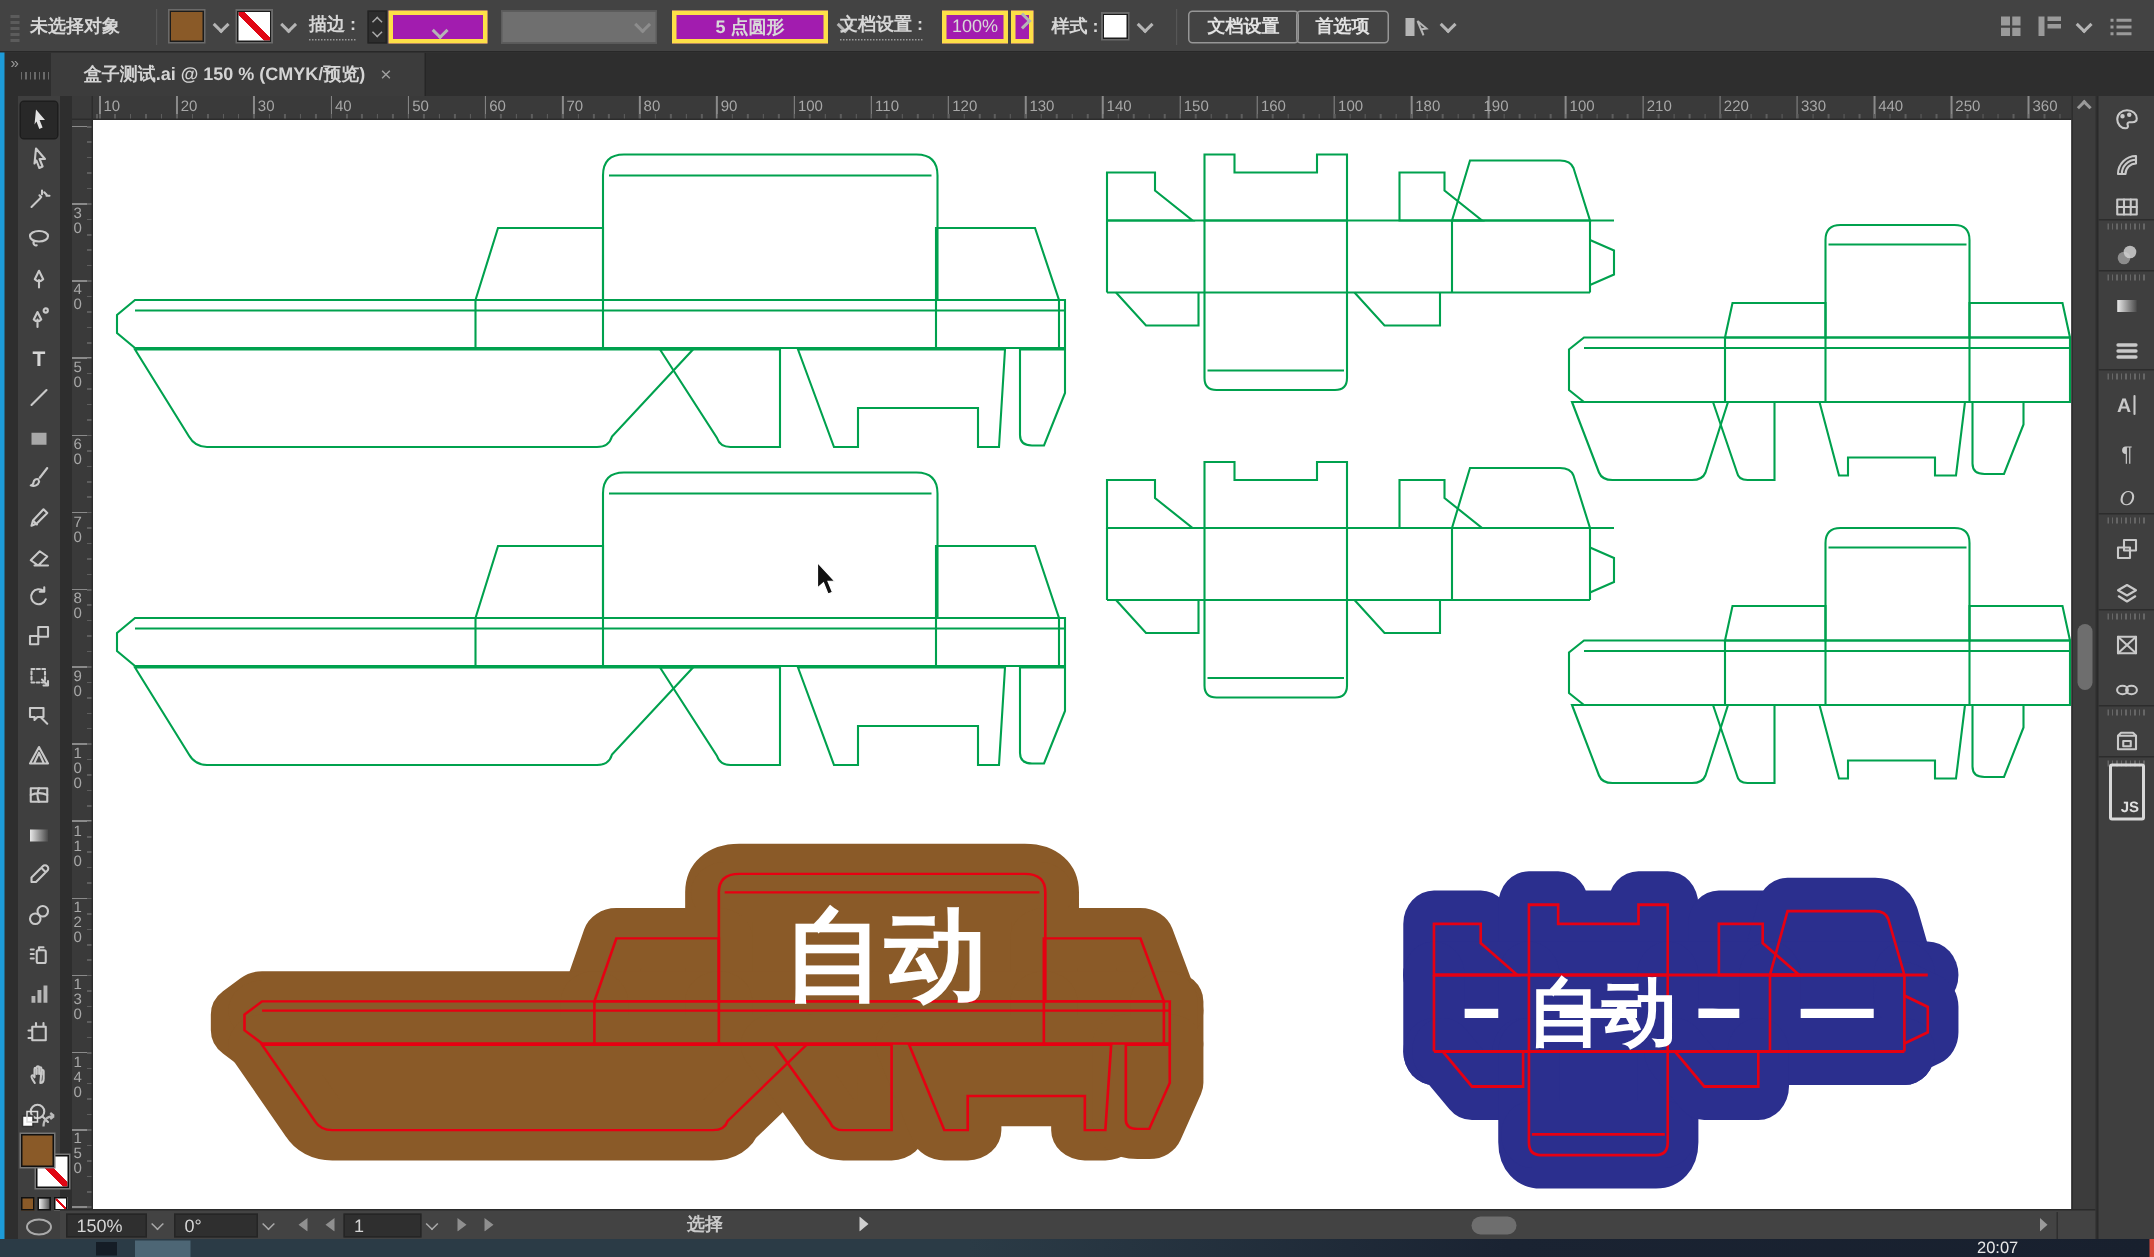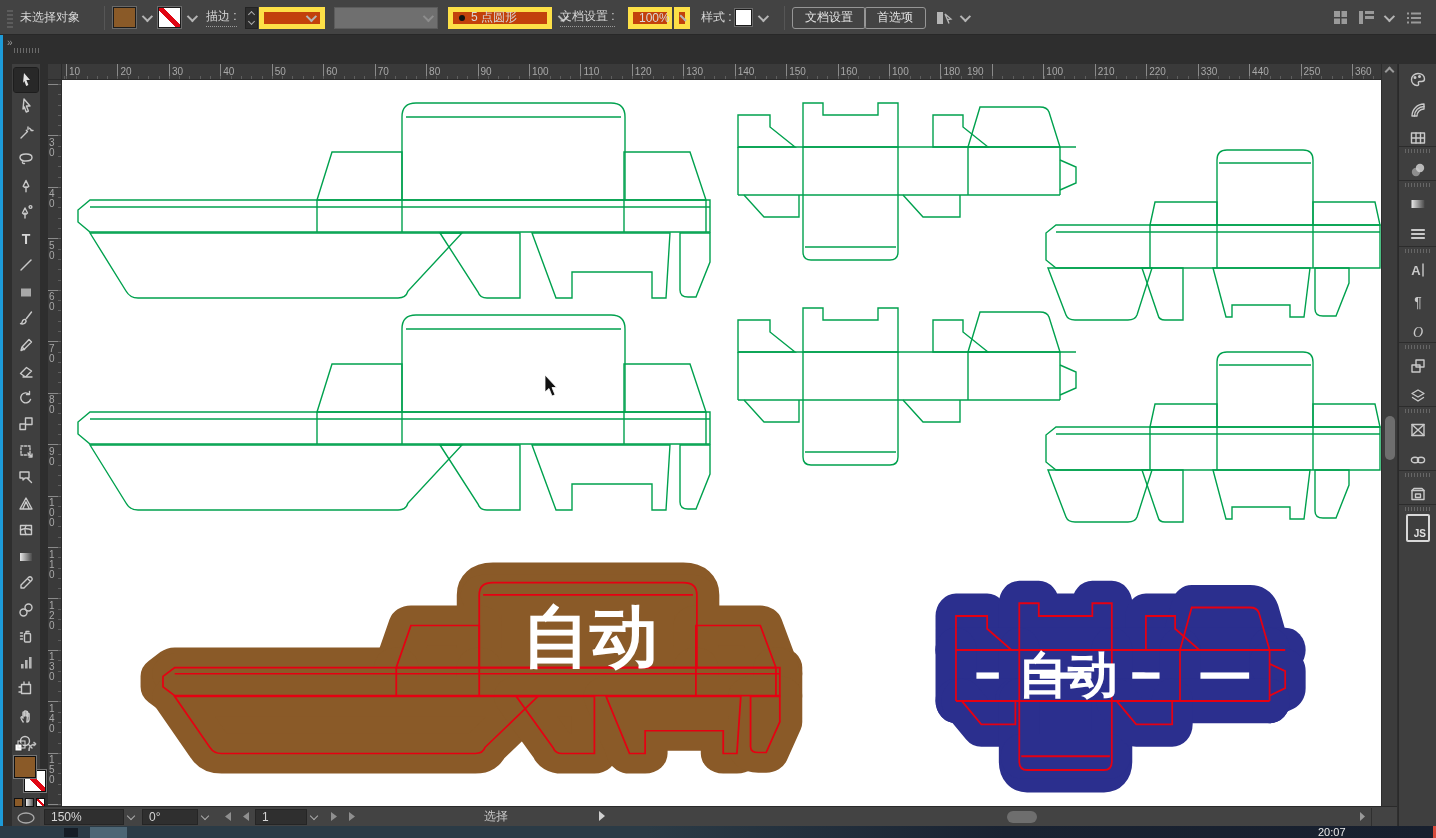--- a/index.html
+++ b/index.html
@@ -7,21 +7,21 @@
     font-family:"Liberation Sans","DejaVu Sans",sans-serif;-webkit-font-smoothing:antialiased;}
   .abs{position:absolute;}
   
   #control-bar{left:0;top:0;width:1436px;height:35px;background:#434343;border-bottom:1px solid #282828;z-index:30;}
   .cb-item{position:absolute;top:0;height:35px;display:flex;align-items:center;color:#d6d6d6;font-size:12px;}
   .grip-v{width:6px;height:20px;background:repeating-linear-gradient(0deg,#5c5c5c 0 2px,transparent 2px 4px);}
   .dotted-u{border-bottom:1px dotted #9a9a9a;padding-bottom:1px;}
   .swatch{width:23px;height:21px;border:1px solid #1c1c1c;outline:1px solid #6a6a6a;}
   .none-slash{background:linear-gradient(45deg,#fff 42%,#e00613 42%,#e00613 58%,#fff 58%);background-color:#fff;}
   .chev{width:8px;height:8px;margin-left:6px;border-right:2px solid #b5b5b5;border-bottom:2px solid #b5b5b5;transform:rotate(45deg) translateY(-2px);}
-  .combo{background:#c2410c;border:5px solid #fde047;height:22px;display:flex;align-items:center;padding:0 6px;color:#d8d8d8;}
+  .combo{background:#a21caf;border:3px solid #fde047;height:22px;display:flex;align-items:center;padding:0 6px;color:#d8d8d8;flex-direction:column;}
   .combo-dis{background:#6f6f6f;border:1px solid #5c5c5c;height:22px;}
   .btn{border:1px solid #969696;border-radius:3px;height:22px;padding:0 12px;display:flex;align-items:center;color:#e2e2e2;background:transparent;font-size:12px;}
   .vdiv{width:1px;height:24px;background:#2a2a2a;border-right:1px solid #565656;}
   .stepper{width:13px;height:22px;background:#2d2d2d;border:1px solid #232323;display:flex;flex-direction:column;align-items:center;justify-content:center;gap:2px;}
   .stepper i{display:block;width:5px;height:5px;border-right:1.5px solid #aaa;border-bottom:1.5px solid #aaa;}
   .stepper i.up{transform:rotate(-135deg);}
   .stepper i.dn{transform:rotate(45deg);}
   .dot{width:6px;height:6px;border-radius:50%;background:#111;margin-right:6px;}
   
   #tab-bar{left:0;top:35px;width:1436px;height:29px;background:#2e2e2e;z-index:25;}
@@ -64,37 +64,37 @@
   #v-scroll{left:1381px;top:64px;width:16px;height:742px;background:#3c3c3c;border-left:1px solid #2e2e2e;z-index:15;}
   #v-scroll .arrow{position:absolute;left:4px;top:4px;width:7px;height:7px;border-left:2px solid #9a9a9a;border-top:2px solid #9a9a9a;transform:rotate(45deg);}
   #v-thumb{position:absolute;left:3px;top:352px;width:10px;height:44px;background:#6e6e6e;border-radius:5px;}
   #right-panel-top{left:1398px;top:35px;width:38px;height:29px;background:#2e2e2e;z-index:20;}
   #right-panel{left:1398px;top:64px;width:38px;height:762px;background:#3f3f3f;border-left:1px solid #2a2a2a;z-index:20;}
   .pitem{position:absolute;left:7px;width:24px;height:24px;display:flex;align-items:center;justify-content:center;}
   .pitem svg{stroke:#c9c9c9;fill:none;stroke-width:1.4;stroke-linecap:round;stroke-linejoin:round;}
   .pgrip{position:absolute;left:6px;width:26px;height:4px;background:repeating-linear-gradient(90deg,#666 0 1px,transparent 1px 3px);}
   .psep{position:absolute;left:0;width:38px;height:1px;background:#2c2c2c;}
   #js-panel{border:2px solid #d8d8d8;border-radius:2px;color:#e0e0e0;font-size:10px;font-weight:bold;
-     display:flex;align-items:flex-end;justify-content:flex-end;padding:1px 2px;width:24px;height:28px;}
+     display:flex;align-items:flex-end;justify-content:flex-end;padding:1px 2px;width:24px;height:38px;}
   
   #status-bar{left:40px;top:806px;width:1357px;height:20px;background:#434343;border-top:1px solid #2a2a2a;z-index:25;
      display:flex;align-items:center;color:#cfcfcf;font-size:12px;}
   .sb-box{background:#2f2f2f;border:1px solid #252525;height:16px;display:flex;align-items:center;padding:0 6px;color:#d6d6d6;}
   .sb-chev{width:6px;height:6px;border-right:1.5px solid #aaa;border-bottom:1.5px solid #aaa;transform:rotate(45deg);margin:0 8px 2px 4px;}
   .nav-ic{margin:0 5px;}
   .nav-ic svg{fill:#8f8f8f;stroke:none;}
   #h-track{position:relative;flex:1;height:18px;margin-left:8px;}
   #h-thumb{position:absolute;left:388px;top:3px;width:30px;height:12px;background:#6e6e6e;border-radius:6px;}
   
   #taskbar{left:0;top:826px;width:1436px;height:12px;background:linear-gradient(90deg,#2b3b46 0 45%,#1a2332 70%,#18202e 100%);z-index:50;}
   #tb-app{position:absolute;left:90px;top:1px;width:37px;height:11px;background:#4d6675;}
   #tb-icon{position:absolute;left:64px;top:2px;width:14px;height:9px;background:#151d26;}
   #tb-time{position:absolute;left:1318px;top:0;color:#e8e8e8;font-size:11px;}
   #tb-red{position:absolute;left:1433px;top:0;width:3px;height:12px;background:#d84a3c;}
-  .cjk{font-family:"Liberation Sans","DejaVu Sans",sans-serif;}
+  .cjk{font-family:"Liberation Sans","DejaVu Sans",sans-serif;font-weight:bold;}
 </style>
 </head>
 <body>
 
 <div id="control-bar" class="abs">
   <div class="cb-item" style="left:7px">
       <div class="grip-v"></div>
     </div>
   <div class="cb-item cjk" style="left:20px">未选择对象</div>
   <div class="cb-item" style="left:104px">
@@ -198,20 +198,24 @@
           <rect x="1" y="10.5" width="2" height="2"></rect>
           <rect x="5" y="10.5" width="10" height="2"></rect>
         </g>
       </svg>
   </div>
 </div>
 
 <div id="tab-bar" class="abs">
   <div id="tools-collapse">»</div>
   <div id="tools-grip"></div>
+  <div id="doc-tab">
+    <span class="cjk">盒子测试.ai @ 150 % (CMYK/预览)</span>
+    <span id="tab-close">×</span>
+  </div>
 </div>
 
 <div id="accent-strip" class="abs"></div>
 <div id="left-gutter" class="abs"></div>
 <div id="tool-panel" class="abs">
   <div class="tool sel" style="top:4px">
       <svg width="16" height="16" viewBox="0 0 16 16">
         <path d="M6,1l6,7H8.4l2,5-2.2,1-1.9-5L5,11z" fill="#e3e3e3" stroke="none"></path>
       </svg>
     </div>
@@ -390,21 +394,21 @@
     <span style="left: 415.52px;">90</span>
     <span style="left: 466.96px;">100</span>
     <span style="left: 518.4px;">110</span>
     <span style="left: 569.84px;">120</span>
     <span style="left: 621.28px;">130</span>
     <span style="left: 672.72px;">140</span>
     <span style="left: 724.16px;">150</span>
     <span style="left: 775.6px;">160</span>
     <span style="left: 827.04px;">100</span>
     <span style="left: 878.48px;">180</span>
-    <span style="left: 902px;">190</span>
+    <span style="left: 924px;">190</span>
     <span style="left: 981.36px;">100</span>
     <span style="left: 1032.8px;">210</span>
     <span style="left: 1084.24px;">220</span>
     <span style="left: 1135.68px;">330</span>
     <span style="left: 1187.12px;">440</span>
     <span style="left: 1238.56px;">250</span>
     <span style="left: 1290px;">360</span>
   </div>
 <div id="v-ruler" class="abs">
 
@@ -594,21 +598,21 @@
       </svg>
     </div>
   <div class="psep" style="top:440px"></div>
     <div class="pgrip" style="top:443px"></div>
   <div class="pitem" style="top:452px">
       <div id="js-panel">JS</div>
     </div>
 </div>
 
 <div id="status-bar" class="abs">
-  <div class="sb-box" style="width:80px;margin-left:4px">150%</div>
+  <div class="sb-box" style="width:54px;margin-left:4px">150%</div>
   <div class="sb-chev"></div>
   <div class="sb-box" style="width:56px">0°</div>
   <div class="sb-chev"></div>
   <span class="nav-ic"><svg width="11" height="9" viewBox="0 0 11 9">
         <path d="M2,0v9M10,0L4,4.5 10,9z" fill="#8f8f8f"></path>
       </svg></span>
   <span class="nav-ic"><svg width="8" height="9" viewBox="0 0 8 9">
         <path d="M7,0L1,4.5 7,9z" fill="#8f8f8f"></path>
       </svg></span>
   <div class="sb-box" style="width:52px">1</div>

